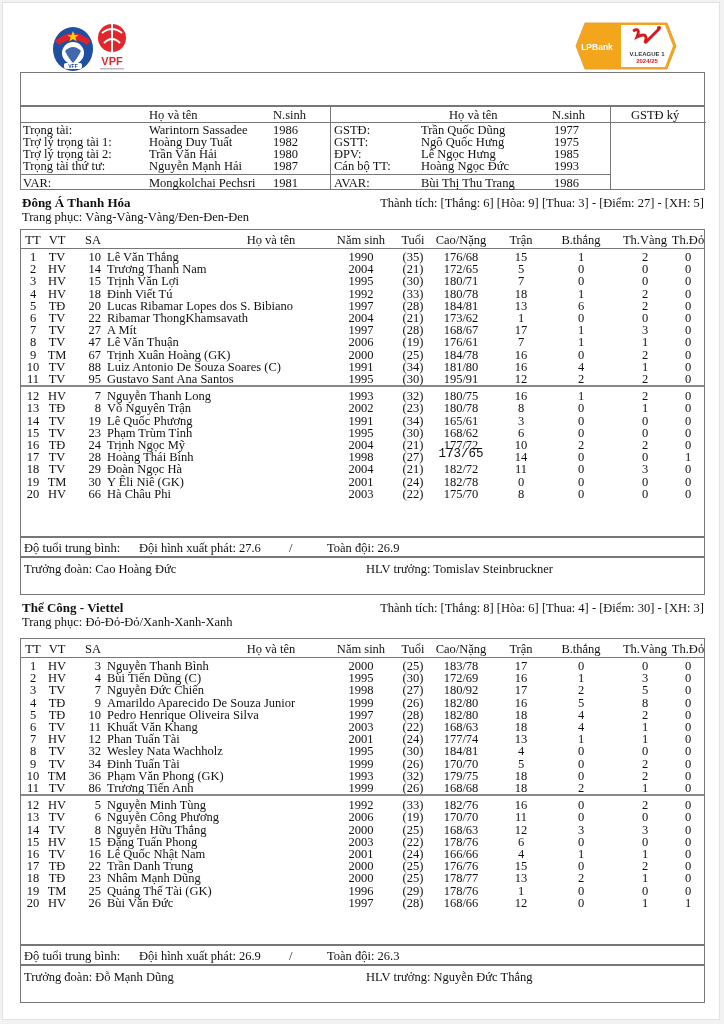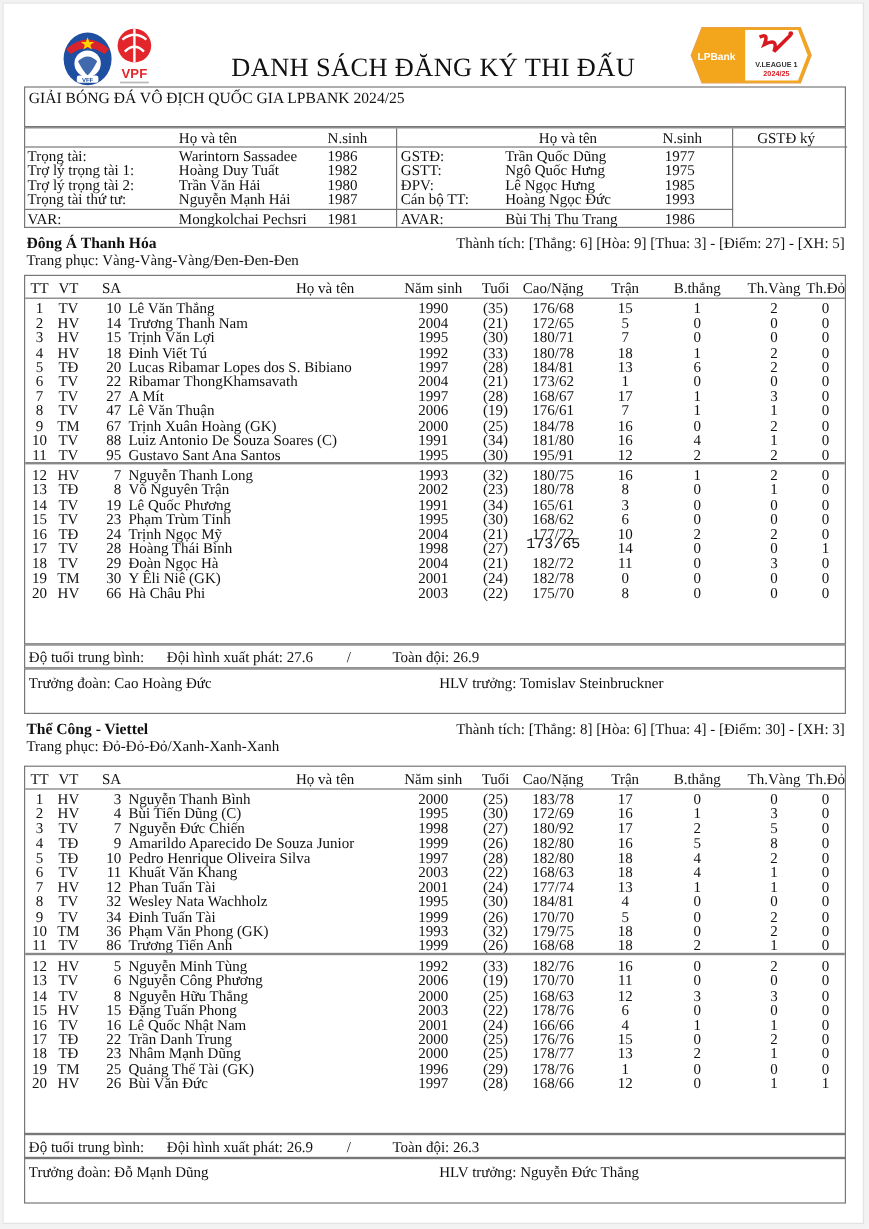--- a/index.html
+++ b/index.html
@@ -77,25 +77,23 @@
   <svg class="logo-vleague" viewBox="0 0 102 50">
     <polygon points="10,2 92,2 101,25 92,48 10,48 1,25" fill="#f3a51c" stroke="#e8a040" stroke-width="1"></polygon>
     <polygon points="46,4 90,4 98,25 90,46 46,46" fill="#fff"></polygon>
     <text x="22" y="29" font-size="8.5" text-anchor="middle" fill="#fff" font-family="Liberation Sans, sans-serif" font-weight="bold">LPBank</text>
     <path d="M58 10 Q66 6 62 16 Q74 10 70 22 Q80 12 84 8" stroke="#d71920" stroke-width="3" fill="none"></path>
     <circle cx="84" cy="7" r="2" fill="#d71920"></circle>
     <text x="72" y="35" font-size="6" text-anchor="middle" fill="#333" font-family="Liberation Sans, sans-serif" font-weight="bold">V.LEAGUE 1</text>
     <text x="72" y="42" font-size="6" text-anchor="middle" fill="#d71920" font-family="Liberation Sans, sans-serif" font-weight="bold">2024/25</text>
   </svg>
 
-  <div class="main-title">DANH SÁCH ĐĂNG KÝ THI ĐẤU</div>
 </div>
 
 <div class="box hdr-box">
-  <div class="l1">GIẢI BÓNG ĐÁ VÔ ĐỊCH QUỐC GIA LPBANK 2024/25</div>
 </div>
 
 <div class="box off-box">
   <div class="off-col" style="left:0;width:310px;"></div>
   <div class="off-col" style="left:310px;width:280px;"></div>
   <div class="off-sep" style="left:0;width:590px;top:15px;"></div>
   <div class="off-sep" style="left:590px;width:95px;top:15px;"></div>
   <div class="off-sep" style="left:0;width:590px;top:67px;"></div>
 
   <div class="off-row" style="left:128px;top:2px;">Họ và tên</div>

